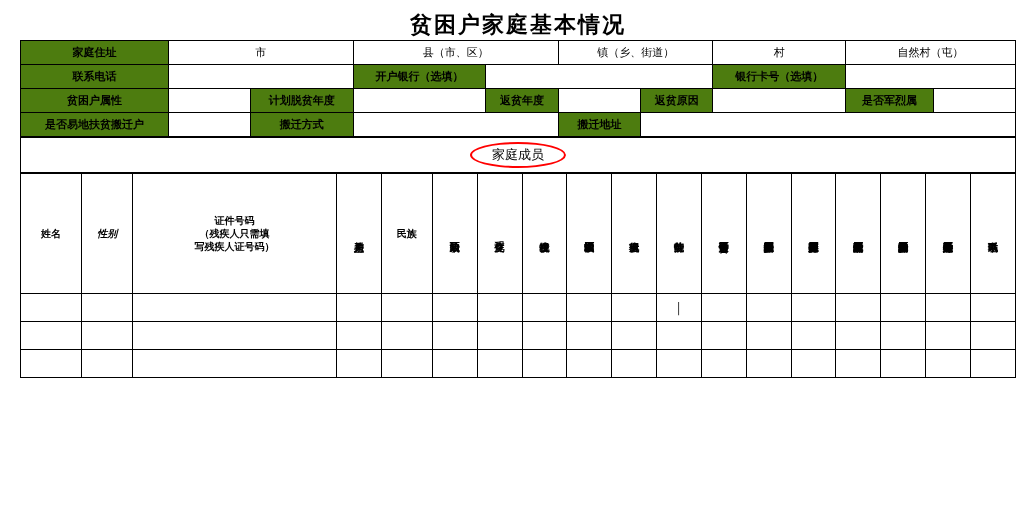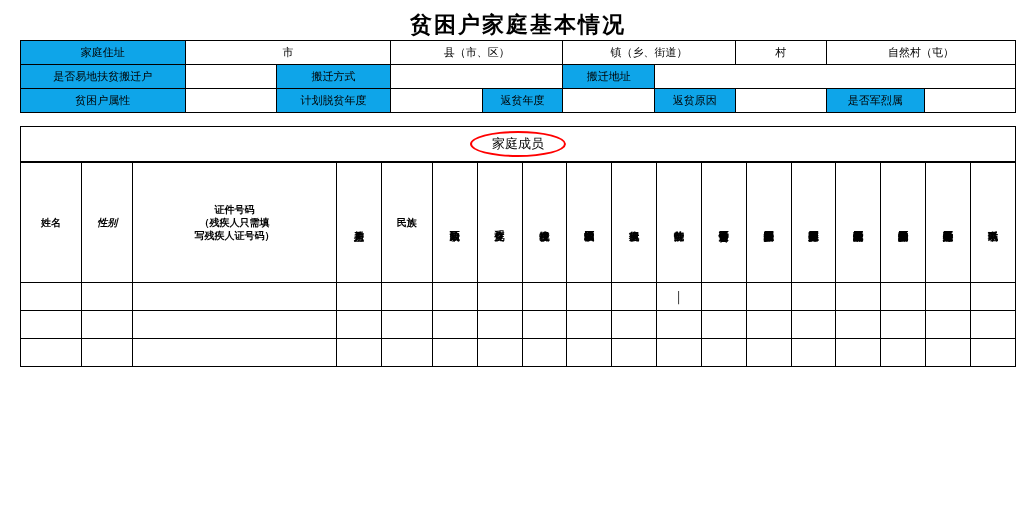--- a/index.html
+++ b/index.html
@@ -24,23 +24,23 @@
       border: 1px solid #000;
       padding: 2px 4px;
       text-align: center;
       vertical-align: middle;
       font-size: 11px;
     }
     .info-table td {
       height: 24px;
     }
     .label-cell {
-      background: #0ea5e9;
+      background: #4d7c0f;
       white-space: nowrap;
-      font-weight: normal;
+      font-weight: bold;
     }
     .value-cell {
       min-width: 60px;
     }
     .section-header {
       text-align: center;
       font-size: 13px;
       padding: 4px;
       position: relative;
     }
@@ -78,43 +78,51 @@
   <tbody>
       <tr>
     <td class="label-cell">家庭住址</td>
     <td class="value-cell" colspan="2">市</td>
     <td class="value-cell" colspan="2">县（市、区）</td>
     <td class="value-cell" colspan="2">镇（乡、街道）</td>
     <td class="value-cell" colspan="2">村</td>
     <td class="value-cell" colspan="2">自然村（屯）</td>
   </tr>
   <tr>
+    <td class="label-cell">联系电话</td>
+    <td class="value-cell" colspan="2"></td>
+    <td class="label-cell" colspan="1">开户银行（选填）</td>
+    <td class="value-cell" colspan="3"></td>
+    <td class="label-cell" colspan="1">银行卡号（选填）</td>
+    <td class="value-cell" colspan="3"></td>
+  </tr>
+  <tr>
+    <td class="label-cell">贫困户属性</td>
+    <td class="value-cell" colspan="1"></td>
+    <td class="label-cell" colspan="1">计划脱贫年度</td>
+    <td class="value-cell" colspan="1"></td>
+    <td class="label-cell" colspan="1">返贫年度</td>
+    <td class="value-cell" colspan="1"></td>
+    <td class="label-cell" colspan="1">返贫原因</td>
+    <td class="value-cell" colspan="2"></td>
+    <td class="label-cell" colspan="1">是否军烈属</td>
+    <td class="value-cell" colspan="1"></td>
+  </tr>
+  <tr>
     <td class="label-cell">是否易地扶贫搬迁户</td>
     <td class="value-cell" colspan="1"></td>
     <td class="label-cell" colspan="1">搬迁方式</td>
     <td class="value-cell" colspan="2"></td>
     <td class="label-cell" colspan="1">搬迁地址</td>
     <td class="value-cell" colspan="5"></td>
   </tr>
-  <tr>
-    <td class="label-cell">贫困户属性</td>
-    <td class="value-cell" colspan="1"></td>
-    <td class="label-cell" colspan="1">计划脱贫年度</td>
-    <td class="value-cell" colspan="1"></td>
-    <td class="label-cell" colspan="1">返贫年度</td>
-    <td class="value-cell" colspan="1"></td>
-    <td class="label-cell" colspan="1">返贫原因</td>
-    <td class="value-cell" colspan="2"></td>
-    <td class="label-cell" colspan="1">是否军烈属</td>
-    <td class="value-cell" colspan="1"></td>
-  </tr>
 </tbody>
   </table>
 
-<table style="margin-top:13px;text-decoration:underline;">
+<table style="margin-top:0;text-decoration:underline;">
   <tbody>
       <tr>
     <td colspan="18" class="section-header">
       <span class="circle-label">家庭成员</span>
     </td>
   </tr>
 </tbody>
   </table>
 
 <table class="members-table">

